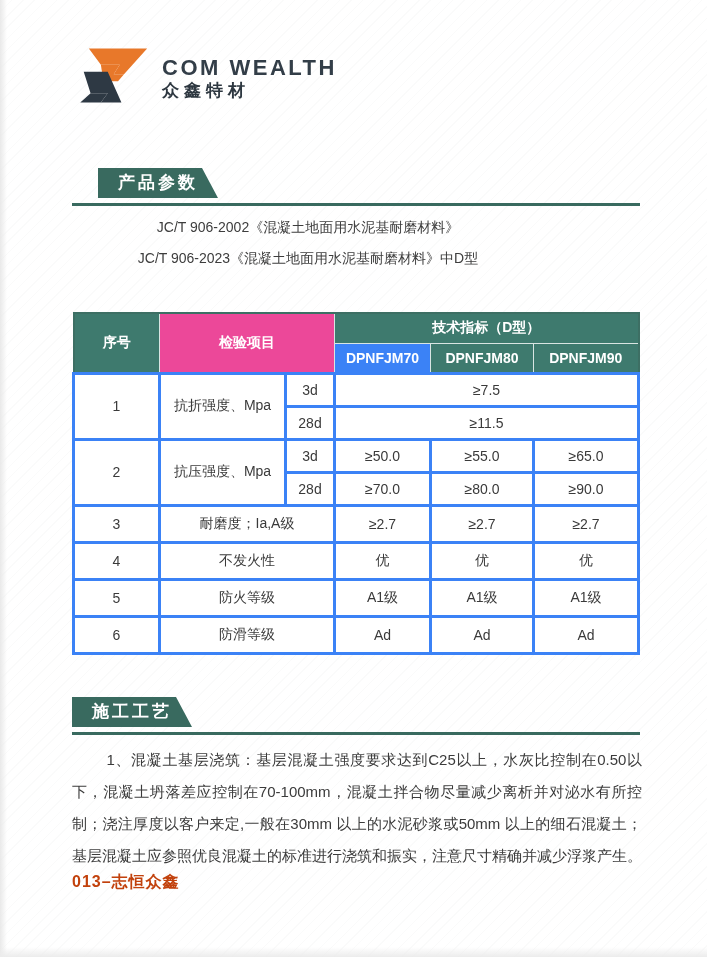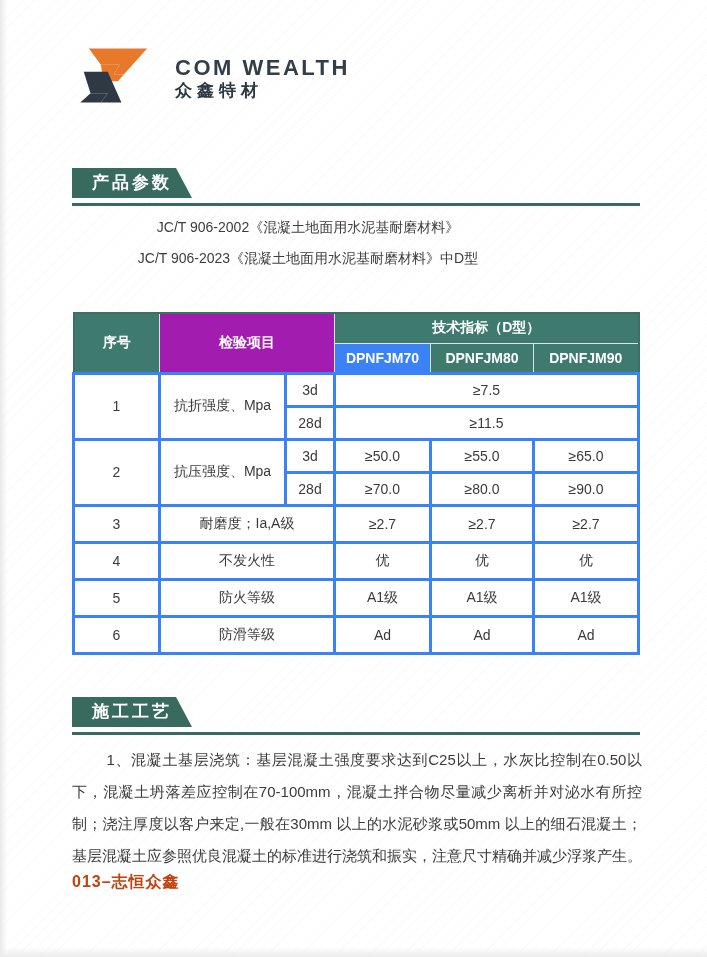--- a/index.html
+++ b/index.html
@@ -17,21 +17,21 @@
   .page-edge-left {
     position: absolute; left: 0; top: 0; width: 7px; height: 957px;
     background: linear-gradient(90deg, #e9e9e9, rgba(233,233,233,0));
   }
   .page-edge-bottom {
     position: absolute; left: 0; bottom: 0; width: 707px; height: 10px;
     background: linear-gradient(0deg, #ececec, rgba(236,236,236,0));
   }
 
   
-  .logo { position: absolute; left: 74px; top: 46px; display: flex; align-items: flex-start; gap: 13px; }
+  .logo { position: absolute; left: 74px; top: 46px; display: flex; align-items: flex-start; }
   .logo-mark { width: 88px; height: 60px; flex: 0 0 auto; }
   .logo-text { padding-top: 10px; }
   .logo-en {
     font-size: 22px; font-weight: bold; color: #333e48;
     letter-spacing: 2.5px; line-height: 24px; white-space: nowrap;
   }
   .logo-cn {
     font-size: 17px; font-weight: bold; color: #2d3740;
     letter-spacing: 5px; line-height: 22px; white-space: nowrap;
   }
@@ -91,41 +91,41 @@
     <polygon points="30,22 52,22 45,33 57,33 50,41 33,41" fill="#e8782a"></polygon>
     <polygon points="10,30 38,30 54,66 30,66 38,55 18,55" fill="#2e3944"></polygon>
     <polygon points="18,55 38,55 30,66 6,66" fill="#2e3944"></polygon>
   </svg>
   <div class="logo-text">
     <div class="logo-en">COM WEALTH</div>
     <div class="logo-cn">众鑫特材</div>
   </div>
 </div>
 
-<div class="section-tab" style="top:168px; background:#396a5f;">产品参数</div>
+<div class="section-tab" style="top:168px; background:#396a5f;margin-left:26px;">产品参数</div>
 <div class="section-line" style="top:203px; background:#396a5f;"></div>
 
 <div class="standards">
   <p>JC/T 906-2002《混凝土地面用水泥基耐磨材料》</p>
   <p>JC/T 906-2023《混凝土地面用水泥基耐磨材料》中D型</p>
 </div>
 
 <table class="spec-table">
   <colgroup>
     <col style="width:86px">
       <col style="width:126px">
       <col style="width:49px">
     <col style="width:96px">
       <col style="width:103px">
       <col style="width:105px">
   </colgroup>
   <thead>
     <tr>
       <th rowspan="2" style="background:#3e7a6e">序号</th>
-      <th rowspan="2" colspan="2" style="background:#a21caf">检验项目</th>
+      <th rowspan="2" colspan="2" style="background:#ec4899">检验项目</th>
       <th colspan="3" style="background:#3e7a6e">技术指标（D型）</th>
     </tr>
     <tr>
       <th style="background:#3b82f6">DPNFJM70</th>
       <th style="background:#3e7a6e">DPNFJM80</th>
       <th style="background:#3e7a6e">DPNFJM90</th>
     </tr>
   </thead>
   <tbody>
     <tr>

